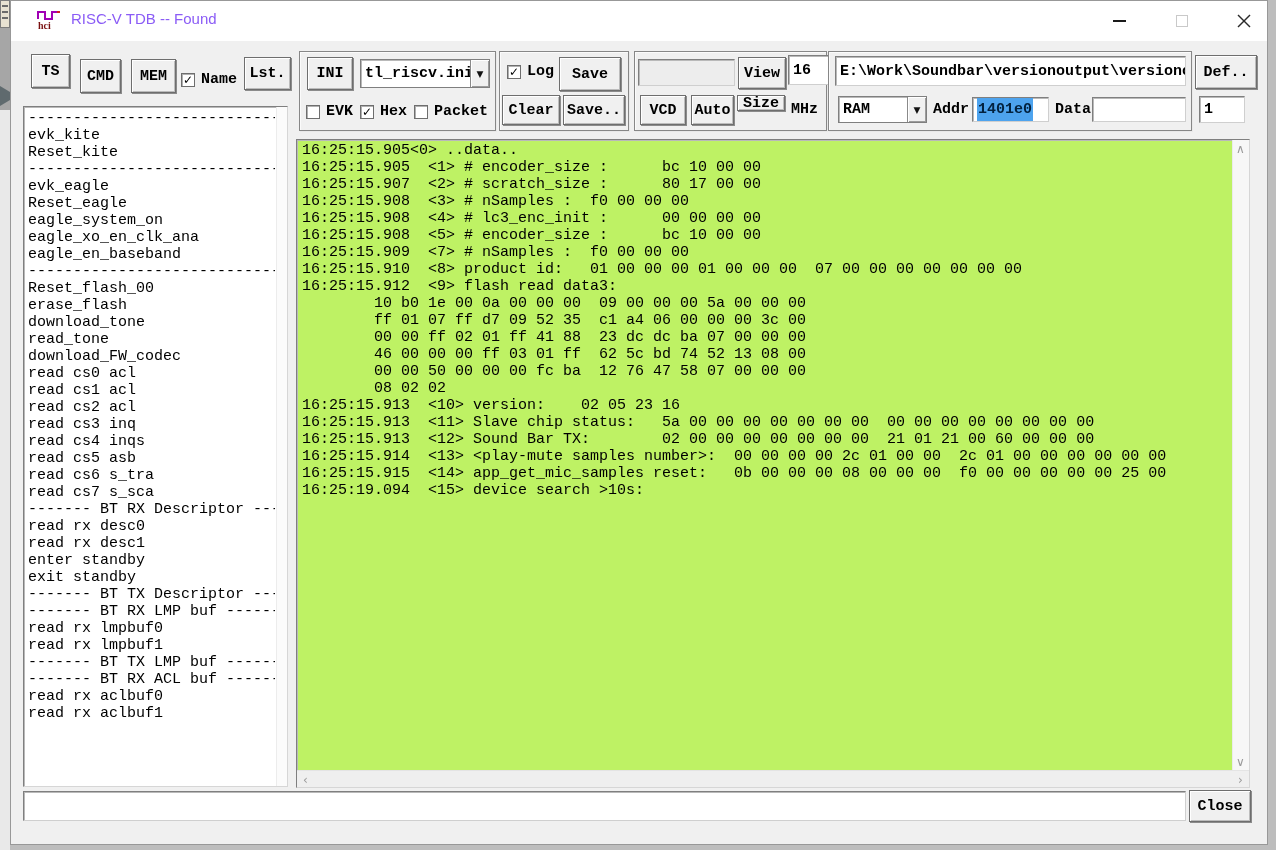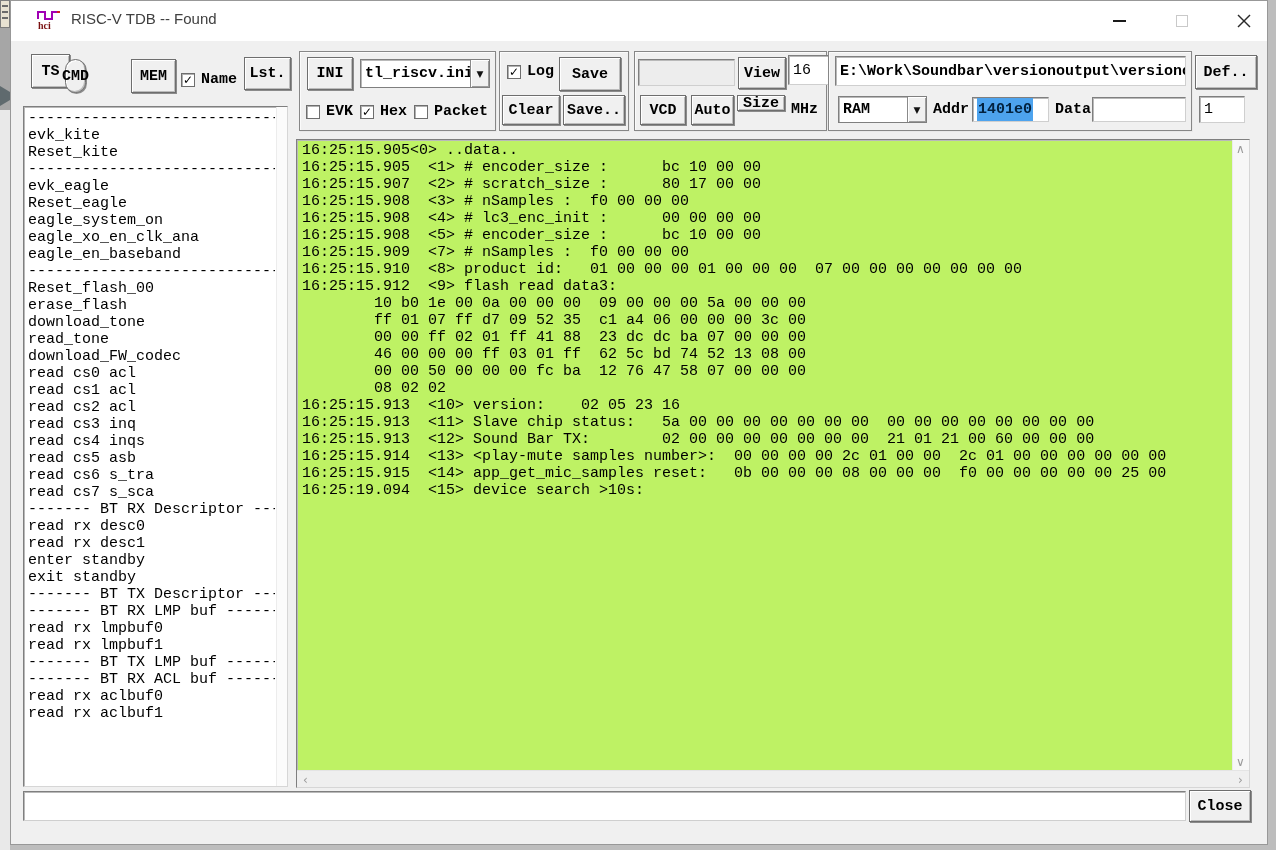--- a/index.html
+++ b/index.html
@@ -14,37 +14,37 @@
   .bg-light { position:absolute; left:0; top:110px; width:10px; height:740px; background:#e9e9e9; }
 
   
   #window { position:absolute; left:10px; top:0; width:1258px; height:845px;
             background:#f0f0f0; border:1px solid #989898; }
 
   .titlebar { position:absolute; left:0; top:0; width:100%; height:40px; background:#ffffff; }
   .title-icon { position:absolute; left:26px; top:8px; width:24px; height:24px; }
   .title-icon .wave { display:block; }
   .title-icon .hci { position:absolute; left:1px; top:11px; font:bold 10px "Liberation Serif", serif; color:#7a1010; letter-spacing:0; }
-  .title-text { position:absolute; left:60px; top:9px; font:15px "Liberation Sans", sans-serif; color:#404040; }
+  .title-text { position:absolute; left:60px; top:9px; font:15px "Liberation Sans", sans-serif; color:#8b5cf6; }
   .winbtn { position:absolute; top:0; width:46px; height:40px; display:flex; align-items:center; justify-content:center; }
   .win-min  { left:1085px; } .win-max { left:1148px; } .win-close { left:1210px; }
   .glyph-min { width:13px; height:0; border-top:2px solid #1a1a1a; }
   .glyph-max { width:12px; height:12px; border:1.5px solid #c9c9c9; }
 
   
   .btn { position:absolute; background:#f0f0f0; border:1px solid #6e6e6e;
          box-shadow:1px 1px 0 #8b8b8b, inset 1px 1px 0 #ffffff, inset -1px -1px 0 #bcbcbc;
          font:bold 15px "Liberation Mono", monospace; color:#000;
          display:flex; align-items:center; justify-content:center; cursor:default; }
   .entry { position:absolute; background:#ffffff; border:1px solid #7f7f7f;
            border-right-color:#cfcfcf; border-bottom-color:#cfcfcf;
            box-shadow:inset 1px 1px 0 #b9b9b9;
            font:bold 15px "Liberation Mono", monospace; color:#000;
            display:flex; align-items:center; padding:0 4px; overflow:hidden; white-space:nowrap; }
-  .entry.thin { font-weight:normal; }
+  .entry.thin { font-weight:bold; }
   .entry.gray { background:#ededed; }
   .groupbox { position:absolute; border:1px solid #878787; box-shadow:1px 1px 0 #e9e9e9, inset 1px 1px 0 #fbfbfb; }
   .cb { position:absolute; display:flex; align-items:center; }
   .cb .box { width:14px; height:14px; background:#fff; border:1px solid #6e6e6e;
              box-shadow:inset 1px 1px 0 #b0b0b0; font:bold 12px "DejaVu Sans", sans-serif;
              color:#000; display:flex; align-items:center; justify-content:center; }
   .cb .lbl { margin-left:6px; font:bold 15px "Liberation Mono", monospace; color:#000; }
   .label { position:absolute; font:bold 15px "Liberation Mono", monospace; color:#000; }
 
   .combo { position:absolute; background:#fff; border:1px solid #7f7f7f;
@@ -112,21 +112,21 @@
       </div>
     <div class="winbtn win-close">
       <svg width="14" height="14" viewBox="0 0 14 14">
         <line x1="1" y1="1" x2="13" y2="13" stroke="#2a2a2a" stroke-width="1.4"></line>
         <line x1="13" y1="1" x2="1" y2="13" stroke="#2a2a2a" stroke-width="1.4"></line>
       </svg>
     </div>
   </div>
 
   <div class="btn" style="left:20px; top:53px; width:39px; height:34px;">TS</div>
-  <div class="btn" style="left:54px; top:58px; width:21px; height:34px;border-radius:14px;">CMD</div>
+  <div class="btn" style="left:69px; top:58px; width:41px; height:34px;">CMD</div>
   <div class="btn" style="left:120px; top:58px; width:45px; height:34px;">MEM</div>
   <div class="cb" style="left:170px; top:70px;">
     <span class="box">✓</span>
     <span class="lbl">Name</span>
   </div>
   <div class="btn" style="left:233px; top:56px; width:47px; height:33px;">Lst.</div>
 
   <div class="groupbox" style="left:288px; top:50px; width:197px; height:80px;"></div>
   <div class="btn" style="left:296px; top:56px; width:46px; height:33px;">INI</div>
   <div class="combo" style="left:349px; top:58px; width:130px; height:29px;">

